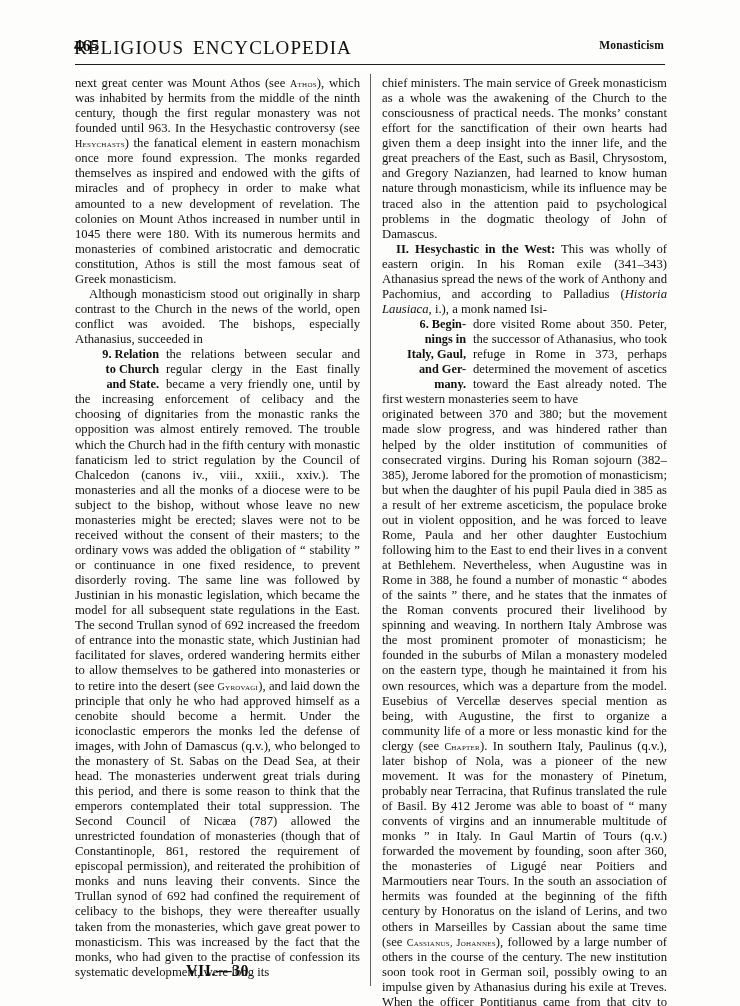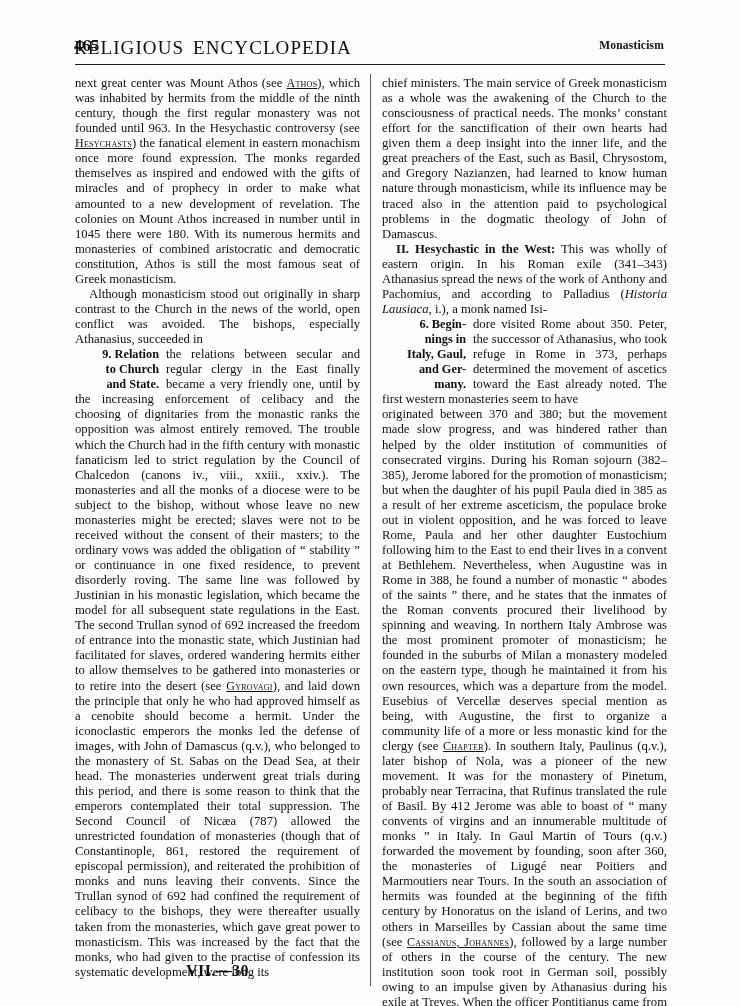--- a/index.html
+++ b/index.html
@@ -95,23 +95,22 @@
     margin: 0;
     text-indent: 0;
   }
   .column p.indent {
     text-indent: 1.1em;
   }
 
   
   .sc {
     font-variant: small-caps;
-    font-size: 12px;
+    font-size: 10px;
     letter-spacing: 0.25px;
-    text-decoration: underline;
   }
   .bold { font-weight: bold; }
   .ital { font-style: italic; }
 
   
   .sidenote-block {
     position: relative;
     overflow: hidden;
   }
   .sidenote {

